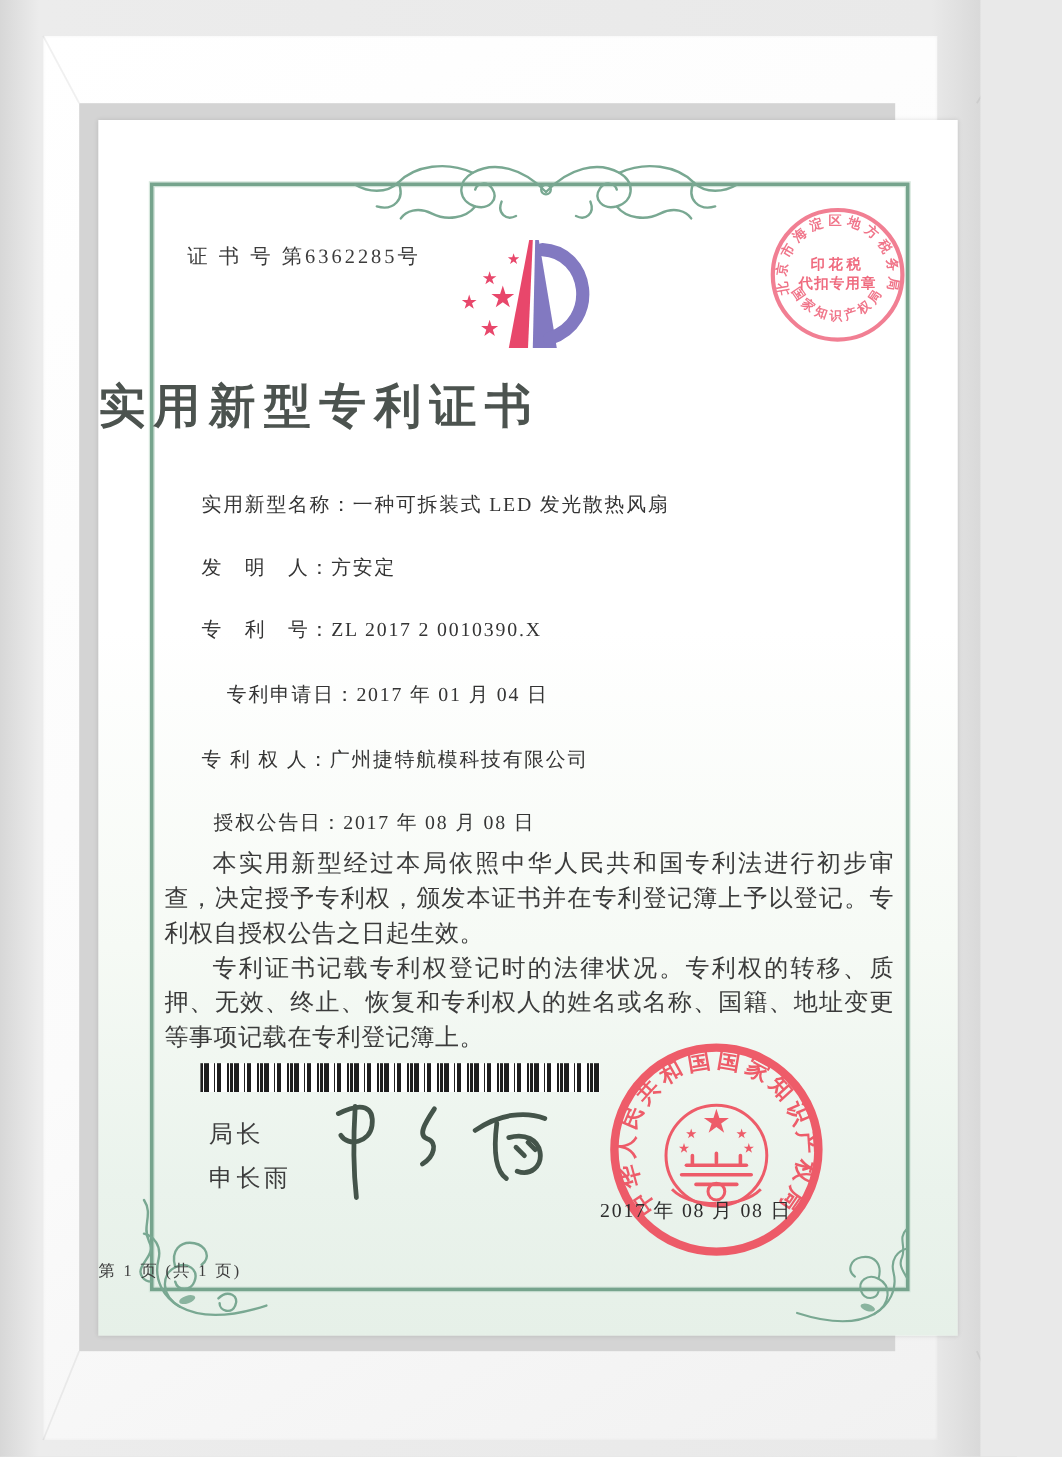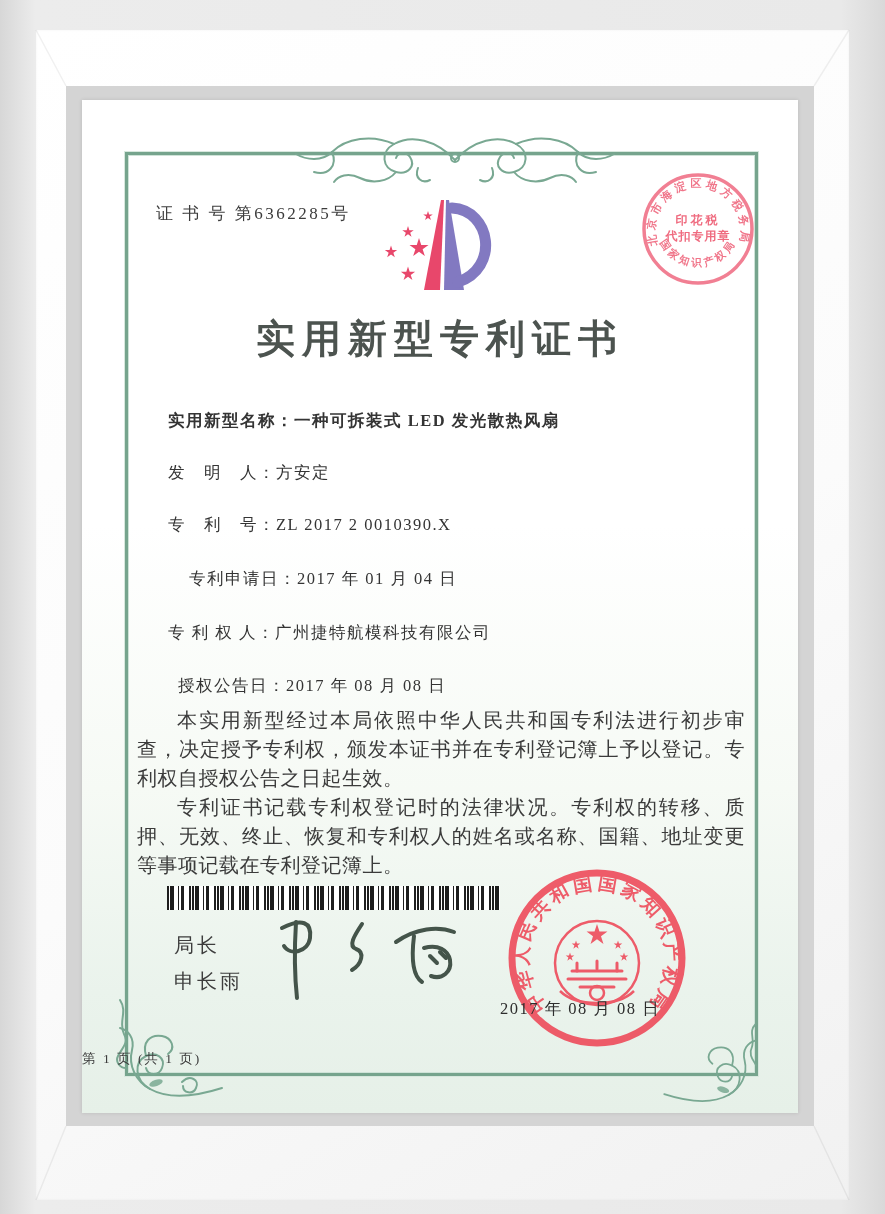--- a/index.html
+++ b/index.html
@@ -2,21 +2,21 @@
 <html><head>
 <meta charset="utf-8">
 <style>
   html,body{margin:0;padding:0;}
   body{
     width:885px;height:1214px;
     font-family:"Liberation Serif","DejaVu Serif",serif;
     background:#e9e9e9;
   }
   .photo{
-    position:relative;width:885px;height:1214px;overflow:hidden;
+    position:relative;width:817px;height:1214px;overflow:hidden;
     background:linear-gradient(90deg,#d7d7d7 0%,#ececec 4%,#e9e9e9 95%,#d9d9d9 100%);
   }
   .frame{
     position:absolute;left:36px;top:30px;right:36px;bottom:14px;
     background:linear-gradient(150deg,#ffffff 0%,#fbfbfb 55%,#f1f1f1 100%);
     box-shadow:inset 0 0 3px rgba(0,0,0,.05);
   }
   .frame-lip{
     position:absolute;left:66px;top:86px;right:71px;bottom:88px;
     background:#d4d4d4;
@@ -34,21 +34,21 @@
   }
   .orn{position:absolute;pointer-events:none;}
   .cert-no{
     position:absolute;left:74px;top:102px;
     font-size:17px;color:#3c3c3c;letter-spacing:2.5px;
   }
   .logo{position:absolute;left:296px;top:90px;}
   .tax-seal{position:absolute;left:556px;top:68px;opacity:.92;}
   .title{
     position:absolute;left:0;top:212px;width:100%;
-    text-align:center;font-size:39px;font-weight:600;color:#4c534f;
+    text-align:left;font-size:39px;font-weight:600;color:#4c534f;
     letter-spacing:7px;
   }
   .field{
     position:absolute;left:86px;
     font-size:16.5px;color:#343434;letter-spacing:1.5px;white-space:nowrap;
   }
   .field .lbl{color:#343434;}
   .field .val{color:#343434;}
   .body-text{
     position:absolute;left:55px;top:606px;width:608px;
@@ -171,21 +171,21 @@
       </text>
       <text font-size="10.5" fill="#ef6a80" font-weight="bold" letter-spacing="3">
         <textPath href="#taxBot" startOffset="50%" text-anchor="middle">国家知识产权局</textPath>
       </text>
       <text x="60" y="56" text-anchor="middle" font-size="12" font-weight="bold" fill="#ee5f75" letter-spacing="3">印花税</text>
       <text x="60" y="72" text-anchor="middle" font-size="12" font-weight="bold" fill="#ee5f75" letter-spacing="1">代扣专用章</text>
     </svg>
 
     <div class="title">实用新型专利证书</div>
 
-    <div class="field" style="top:310px;font-weight:bold;">
+    <div class="field" style="top:310px;">
       <span class="lbl">实用新型名称：</span><span class="val">一种可拆装式 LED 发光散热风扇</span>
     </div>
     <div class="field" style="top:362px;">
       <span class="lbl">发　明　人：</span><span class="val">方安定</span>
     </div>
     <div class="field" style="top:414px;">
       <span class="lbl">专　利　号：</span><span class="val">ZL 2017 2 0010390.X</span>
     </div>
     <div class="field" style="top:468px;margin-left:21px;">
       <span class="lbl">专利申请日：</span><span class="val">2017 年 01 月 04 日</span>

